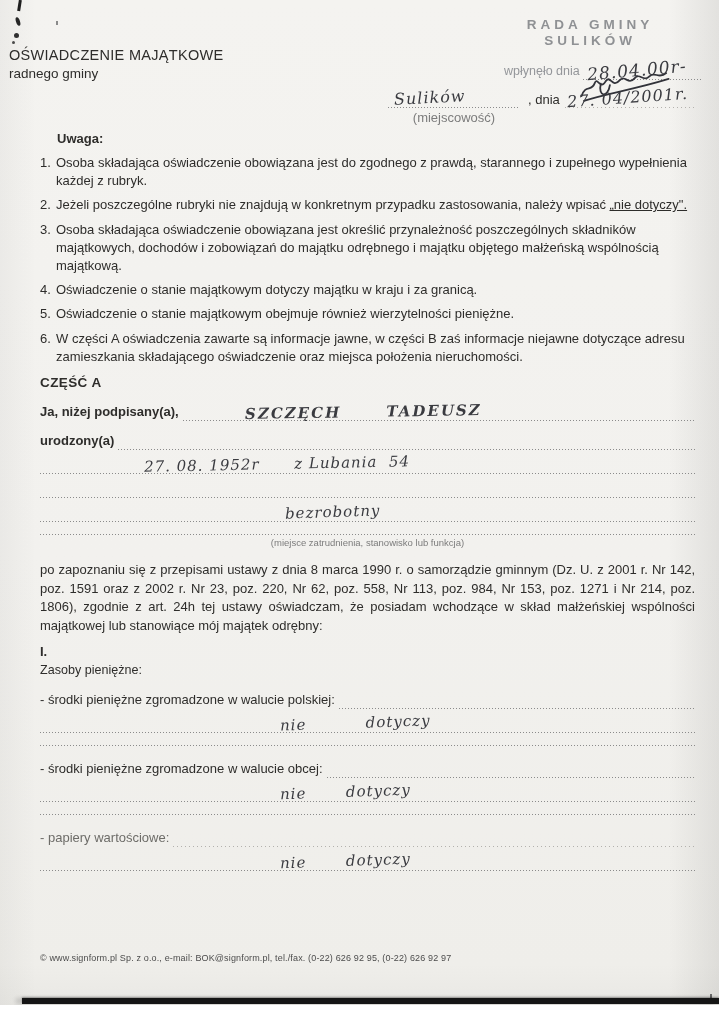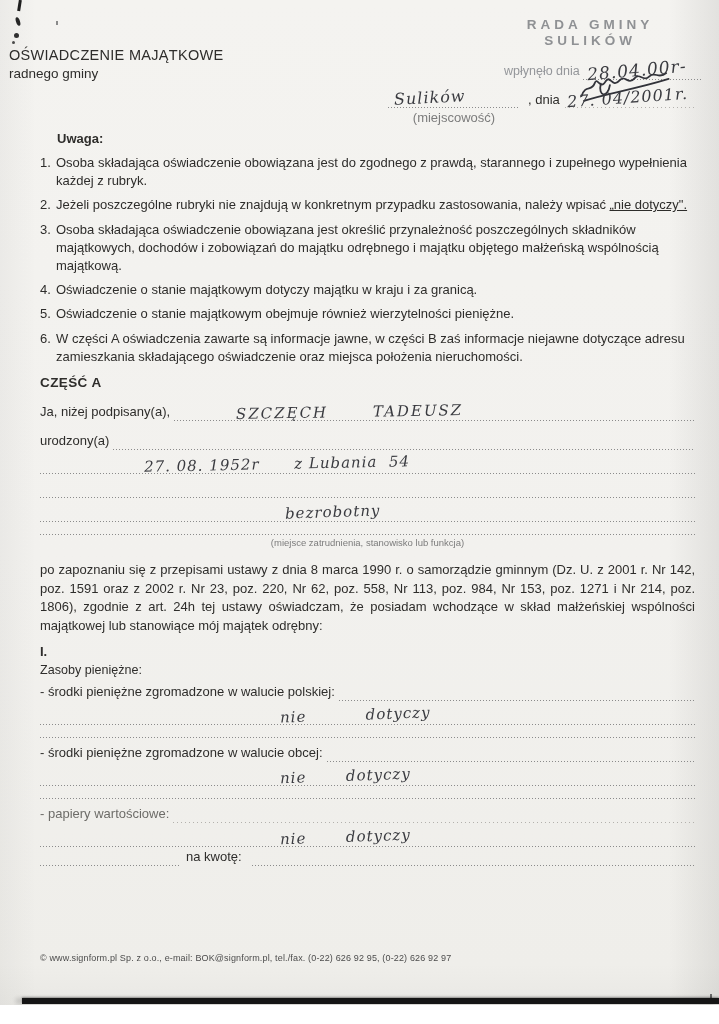--- a/index.html
+++ b/index.html
@@ -54,33 +54,33 @@
   .date-hw{position:absolute;left:2px;bottom:1px;font-size:16px;transform:rotate(-4deg);}
   .place-caption{position:absolute;top:110px;left:392px;width:124px;text-align:center;font-size:13px;color:#7c7c7c;}
   
   .content{position:absolute;top:131px;left:40px;right:24px;}
   .uwaga-heading{font-weight:bold;font-size:13px;margin:0 0 8px 17px;}
   .uitem{display:flex;margin-bottom:6px;font-size:13px;line-height:1.40;}
   .uitem .num{flex:none;width:16px;}
   .uitem .itext{flex:1;}
   .uline{text-decoration:underline;}
   .part-heading{font-weight:bold;font-size:13.5px;letter-spacing:0.4px;margin:9px 0 11px 0;}
-  .row{display:flex;align-items:flex-end;font-size:13px;}
+  .row{display:flex;align-items:flex-end;font-size:13px;font-weight:bold;}
   .row .label{flex:none;padding-bottom:2px;}
   .fill{flex:1;position:relative;height:20px;margin-left:4px;}
   .name-hw{position:absolute;left:62px;bottom:0;font-size:15px;word-spacing:38px;letter-spacing:2px;transform:rotate(-1deg);}
   .caption-center{text-align:center;font-size:9.5px;color:#7c7c7c;margin-top:2px;}
   .hw-line{position:relative;height:24px;}
   .hw-line.short{height:13px;}
   .birth-hw{position:absolute;left:104px;bottom:1px;font-size:15px;transform:rotate(-1.2deg);}
   .job-hw{position:absolute;left:245px;bottom:1px;font-size:15px;transform:rotate(-2deg);}
   .legal{margin-top:13px;font-size:13px;line-height:1.44;text-align:justify;}
   .roman{font-weight:bold;font-size:13px;margin-top:8px;}
   .sec-heading{font-size:13.5px;margin-top:3px;transform:scaleX(0.93);transform-origin:left;}
-  .frow{display:flex;align-items:flex-end;font-size:13px;margin-top:7px;}
+  .frow{display:flex;align-items:flex-end;font-size:13px;margin-top:15px;}
   .frow .label{flex:none;padding-bottom:2px;}
   .frow .fill{height:16px;}
   .label.faded{color:#6d6c68;}
   .nd-hw{position:absolute;left:240px;bottom:1px;font-size:15px;word-spacing:14px;transform:rotate(-2deg);}
   .kwota-left{flex:0 0 140px;position:relative;height:16px;margin:0;}
   .kwota-label{flex:none;margin:0 6px;padding-bottom:2px;}
   
   .footer{position:absolute;left:40px;top:953px;font-size:9px;color:#4c4c4c;letter-spacing:0.15px;}
 </style>
 </head>
@@ -211,22 +211,17 @@
     <div class="hw-line short dotfill"></div>
 
     <div class="frow">
       <span class="label faded">- papiery wartościowe:</span>
       <span class="fill dotfill light"></span>
     </div>
     <div class="hw-line dotfill">
       <span class="hw nd-hw">nie  dotyczy</span>
     </div>
 
-    <div class="frow" style="margin-top:2px;">
-      <span class="kwota-left dotfill"></span>
-      <span class="kwota-label">na kwotę:</span>
-      <span class="fill dotfill"></span>
-    </div>
 
   </div>
 
   <div class="footer">© www.signform.pl Sp. z o.o., e-mail: BOK@signform.pl, tel./fax. (0-22) 626 92 95, (0-22) 626 92 97</div>
 </div>
 
 </body></html>

